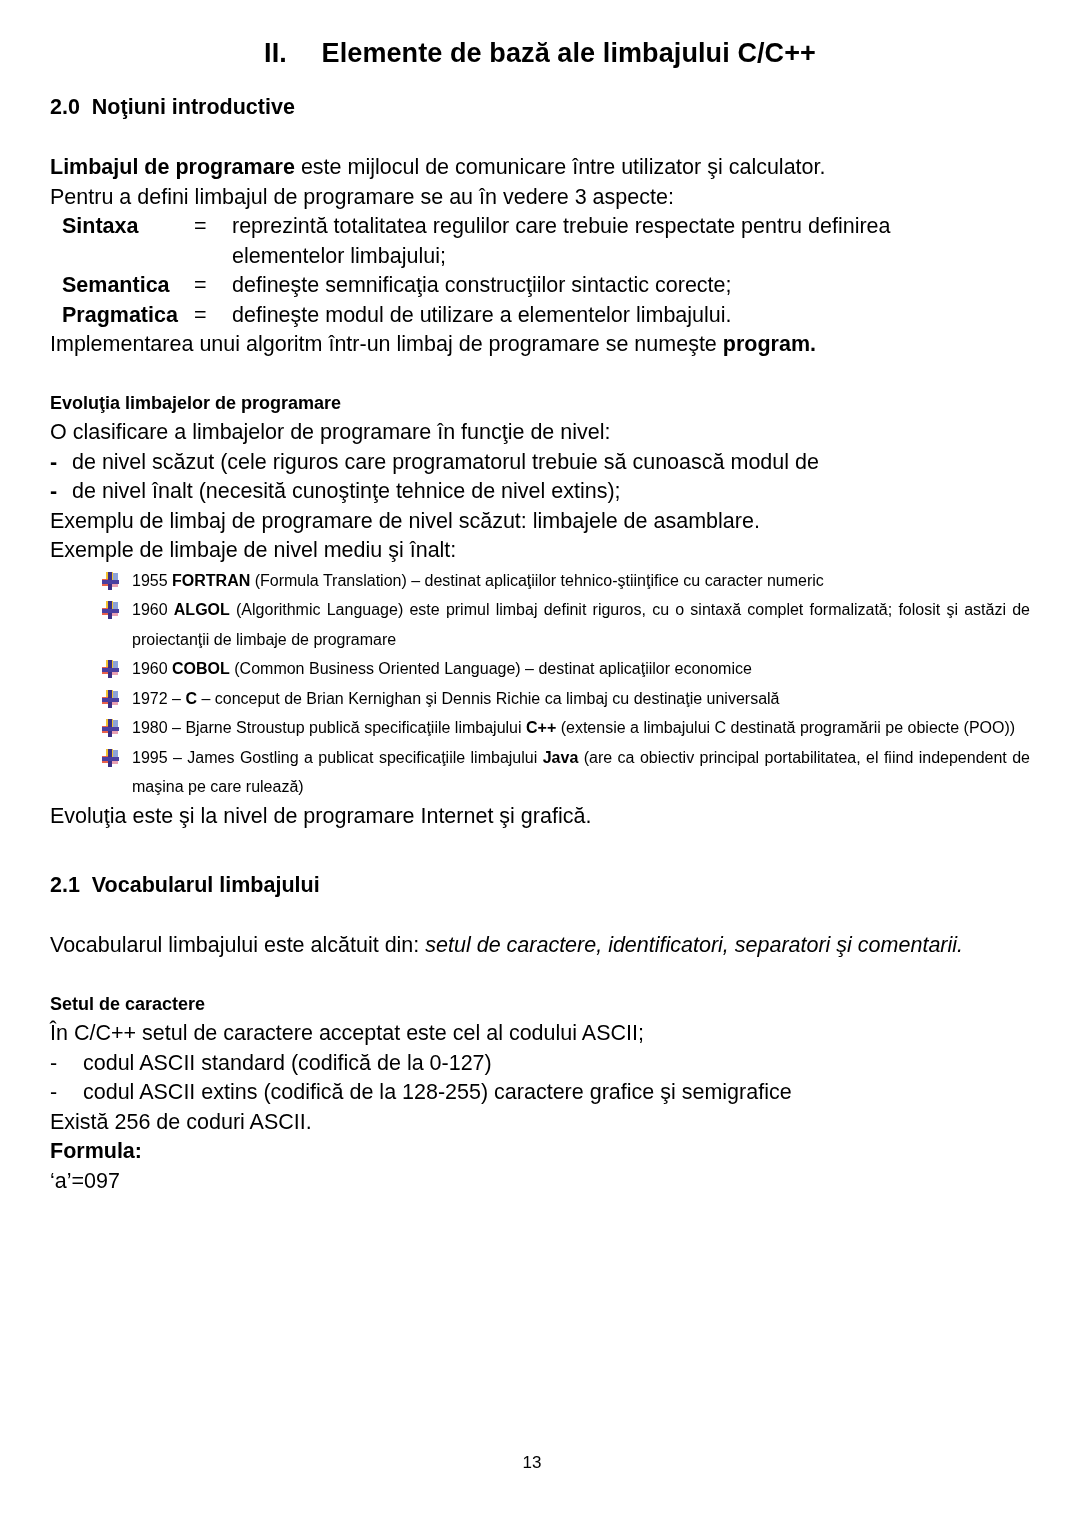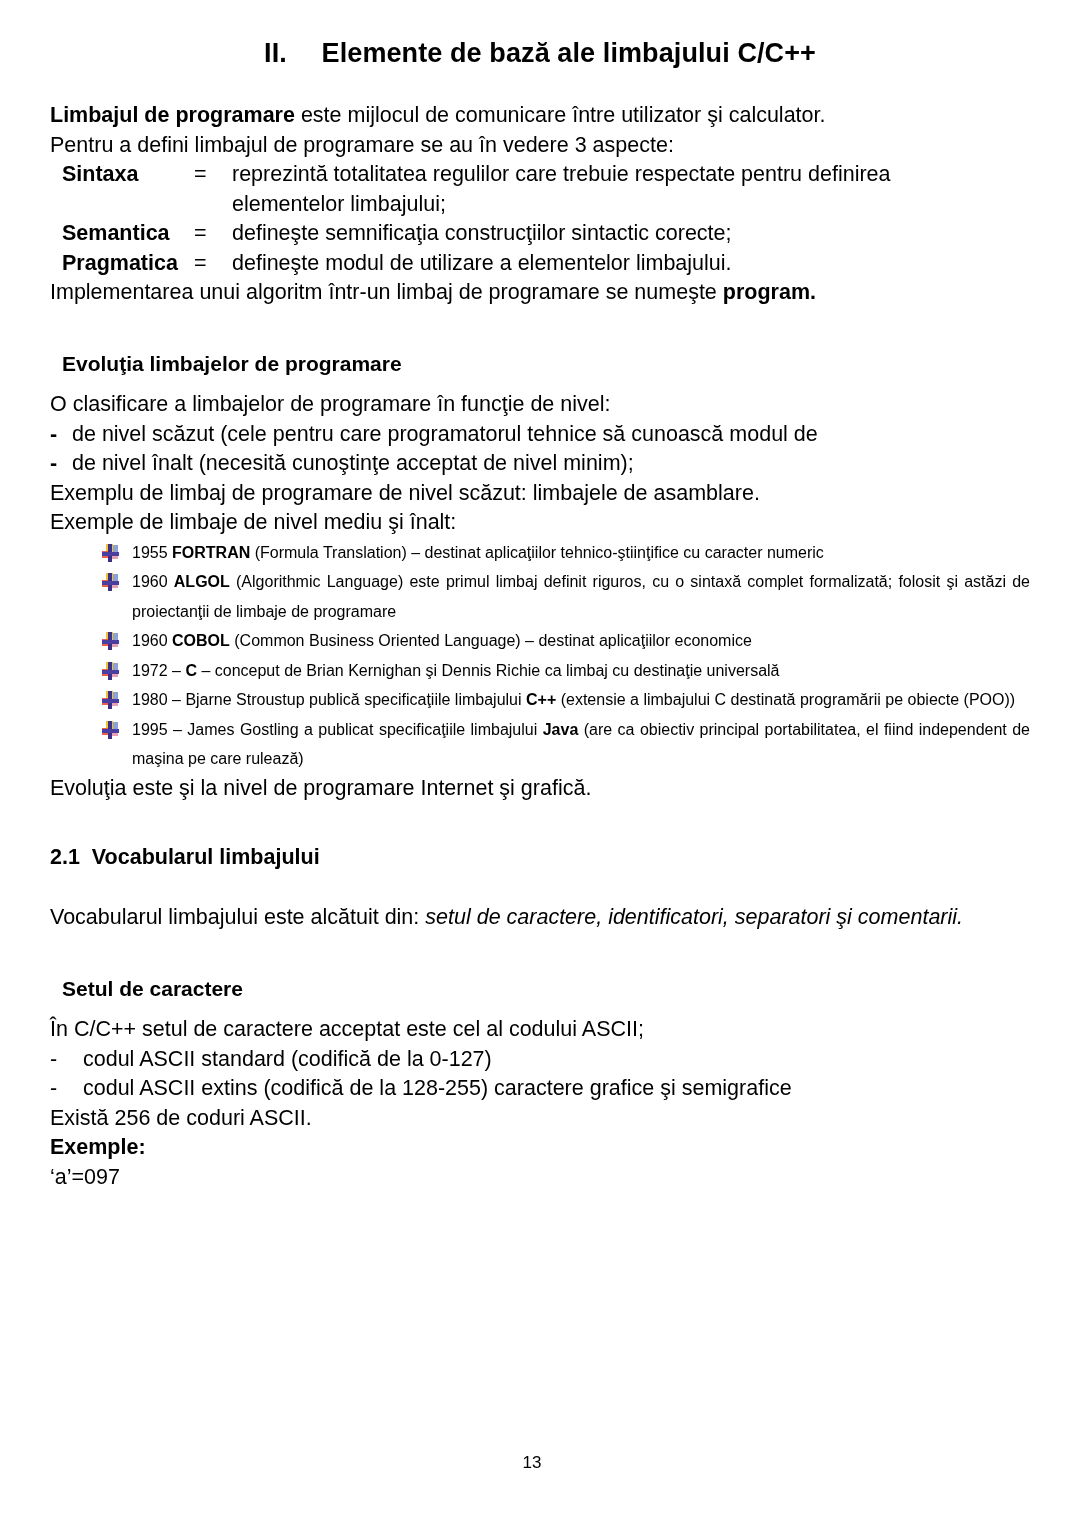--- a/index.html
+++ b/index.html
@@ -44,24 +44,24 @@
     font-size: 21.5px;
     font-weight: bold;
     line-height: 29px;
     margin: 0;
     white-space: pre;
   }
   .h2.sec-20 { margin-top: 23px; }
   .h2.sec-21 { margin-top: 40px; }
 
   .h3 {
-    font-size: 21px;
+    font-size: 18px;
     font-weight: bold;
     line-height: 29.5px;
-    margin: 12px;
+    margin: 0;
   }
 
   
   .p {
     font-size: 21.5px;
     line-height: 29.5px;
     margin: 0;
     text-align: justify;
     text-justify: inter-word;
   }
@@ -167,20 +167,21 @@
   }
 </style>
 </head>
 <body>
 
 <div class="page">
   <div class="content">
 
     <h1 class="doc-title">II.  Elemente de bază ale limbajului C/C++</h1>
 
+    <h2 class="h2 sec-20">2.0  Noţiuni introductive</h2>
 
     <div class="spacer-lg"></div>
 
     <p class="p"><b>Limbajul de programare</b><span> este mijlocul de comunicare între utilizator şi calculator.</span></p>
     <p class="p nojust">Pentru a defini limbajul de programare se au în vedere 3 aspecte:</p>
 
     <div class="defrow">
       <span class="term">Sintaxa</span>
       <span class="eq">=</span>
       <span>reprezintă totalitatea regulilor care trebuie respectate pentru definirea</span>
@@ -201,26 +202,26 @@
 
     <p class="p nojust"><span>Implementarea unui algoritm într-un limbaj de programare se numeşte </span><b>program.</b></p>
 
     <div class="spacer-md"></div>
 
     <h3 class="h3">Evoluţia limbajelor de programare</h3>
     <p class="p nojust">O clasificare a limbajelor de programare în funcţie de nivel:</p>
 
     <div class="dash-item">
       <span class="dash bold">-</span>
-      <span>de nivel scăzut (cele pentru care programatorul tehnice să cunoască modul de</span>
+      <span>de nivel scăzut (cele riguros care programatorul trebuie să cunoască modul de</span>
     </div>
 
     <div class="dash-item left">
       <span class="dash bold">-</span>
-      <span>de nivel înalt (necesită cunoştinţe acceptat de nivel minim);</span>
+      <span>de nivel înalt (necesită cunoştinţe tehnice de nivel extins);</span>
     </div>
 
     <p class="p nojust">Exemplu de limbaj de programare de nivel scăzut: limbajele de asamblare.</p>
     <p class="p nojust">Exemple de limbaje de nivel mediu şi înalt:</p>
 
     <ul class="bullets">
       <li>
         <span class="xbullet">
           <i class="xb-yellow"></i>
             <i class="xb-red"></i>
@@ -304,19 +305,19 @@
     <div class="dash-item left wide">
       <span class="dash">-</span>
       <span>codul ASCII standard (codifică de la 0-127)</span>
     </div>
     <div class="dash-item left wide">
       <span class="dash">-</span>
       <span>codul ASCII extins (codifică de la 128-255) caractere grafice  şi semigrafice</span>
     </div>
 
     <p class="p nojust">Există 256 de coduri ASCII.</p>
-    <p class="p nojust b">Exemple:</p>
+    <p class="p nojust b">Formula:</p>
     <p class="p nojust">‘a’=097</p>
 
   </div>
 
   <div class="page-number">13</div>
 </div>
 
 </body></html>

